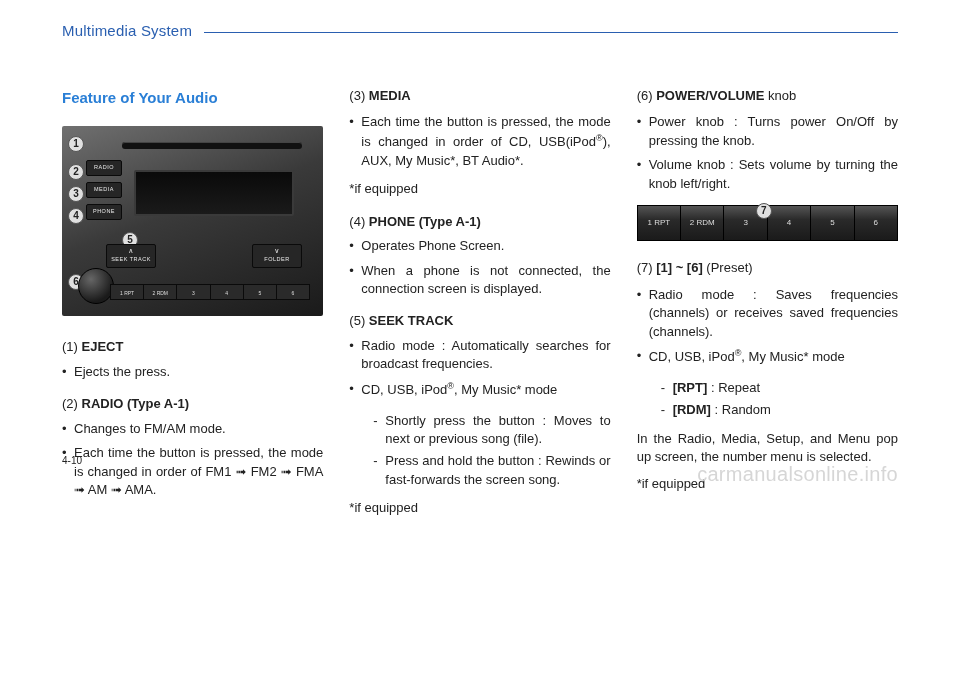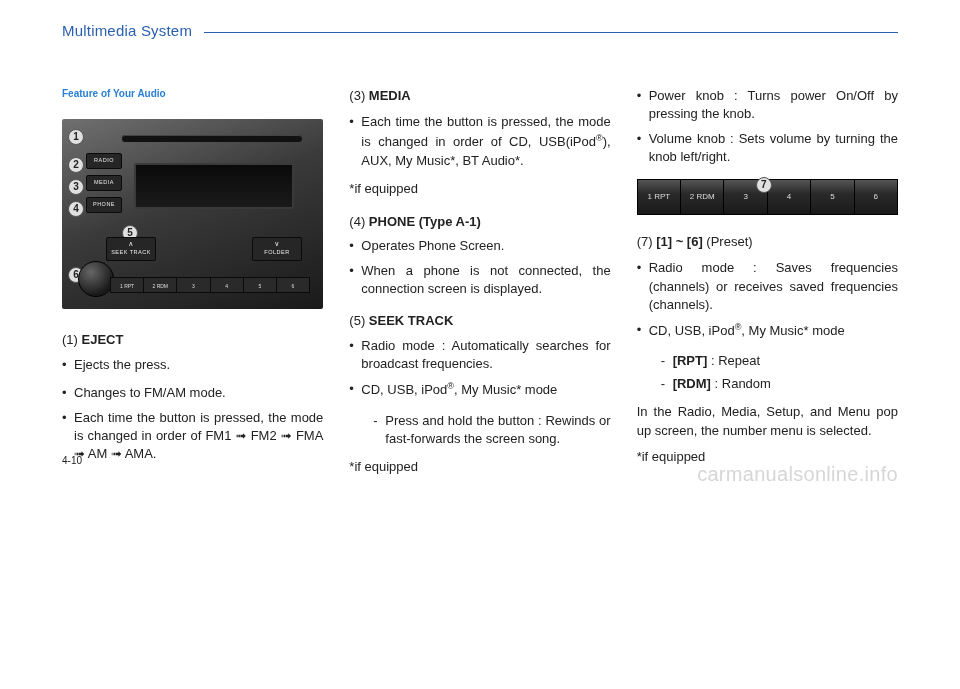--- a/index.html
+++ b/index.html
@@ -31,21 +31,21 @@
     top: -3px;
   }
   .columns {
     display: flex;
     gap: 26px;
     margin-top: 48px;
   }
   .col { flex: 1; font-size: 13px; line-height: 1.42; }
   .section-title {
     color: #2a7fd6;
-    font-size: 10px;
+    font-size: 15px;
     font-weight: bold;
     margin-bottom: 18px;
   }
   .audio-image {
     width: 100%;
     height: 190px;
     background: linear-gradient(160deg,#707070 0%, #3a3a3a 45%, #1a1a1a 100%);
     border-radius: 2px;
     position: relative;
     overflow: hidden;
@@ -225,20 +225,23 @@
         </div>
       </div>
 
       <p class="para item-head">
         <span>(1) </span><b>EJECT</b>
       </p>
       <ul class="bullets">
         <li>Ejects the press.</li>
       </ul>
 
+      <p class="para item-head">
+        <span>(2) </span><b>RADIO (Type A-1)</b>
+      </p>
       <ul class="bullets">
         <li>Changes to FM/AM mode.</li>
         <li>Each time the button is pressed, the mode is changed in order of FM1 ➟ FM2 ➟ FMA ➟ AM ➟ AMA.</li>
       </ul>
     </div>
 
     <div class="col">
       <p class="para">
         <span>(3) </span><b>MEDIA</b>
       </p>
@@ -256,28 +259,32 @@
       </ul>
 
       <p class="para item-head">
         <span>(5) </span><b>SEEK TRACK</b>
       </p>
       <ul class="bullets">
         <li>Radio mode : Automatically searches for broadcast frequencies.</li>
         <li>
           <span>CD, USB, iPod</span><sup>®</sup><span>, My Music* mode</span>
           <ul class="dashes">
+            <li>Shortly press the button : Moves to next or previous song (file).</li>
             <li>Press and hold the button : Rewinds or fast-forwards the screen song.</li>
           </ul>
         </li>
       </ul>
       <p class="para">*if equipped</p>
     </div>
 
     <div class="col">
+      <p class="para">
+        <span>(6) </span><b>POWER/VOLUME</b><span> knob</span>
+      </p>
       <ul class="bullets">
         <li>Power knob : Turns power On/Off by pressing the knob.</li>
         <li>Volume knob : Sets volume by turning the knob left/right.</li>
       </ul>
 
       <div class="preset-image">
         <span class="circ">7</span>
         <div class="slot">1 RPT</div>
         <div class="slot">2 RDM</div>
         <div class="slot">3</div>

